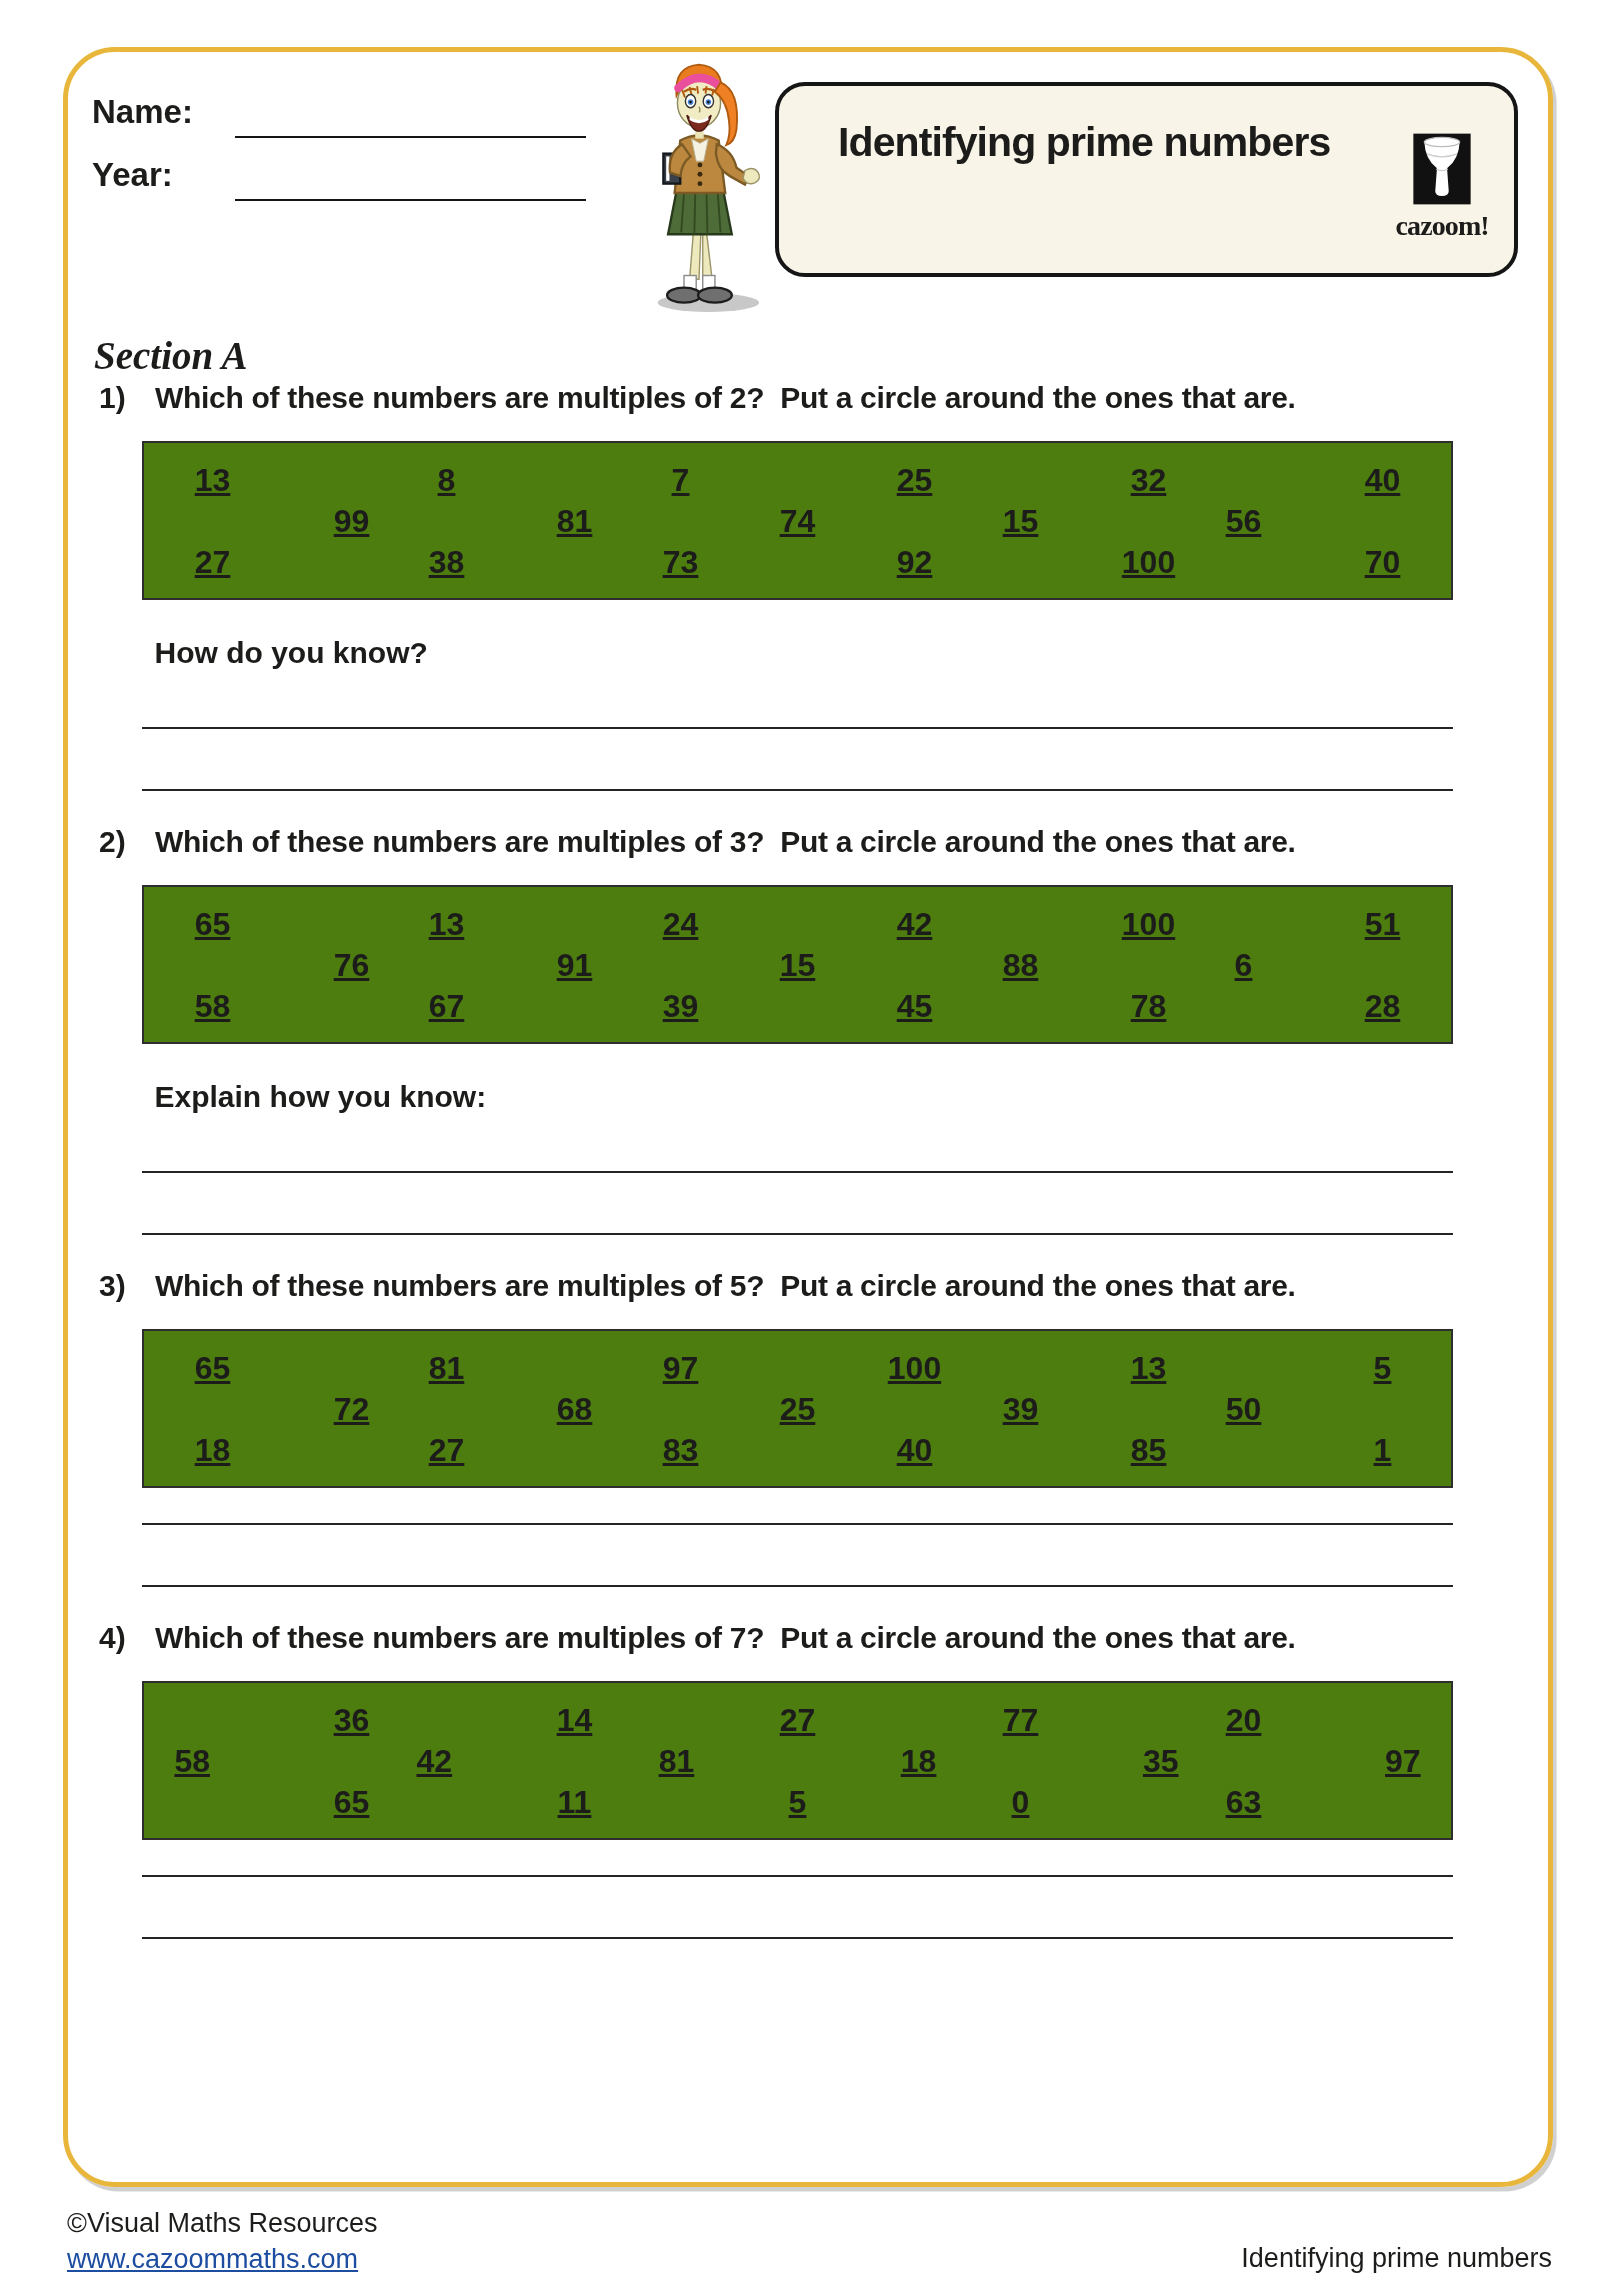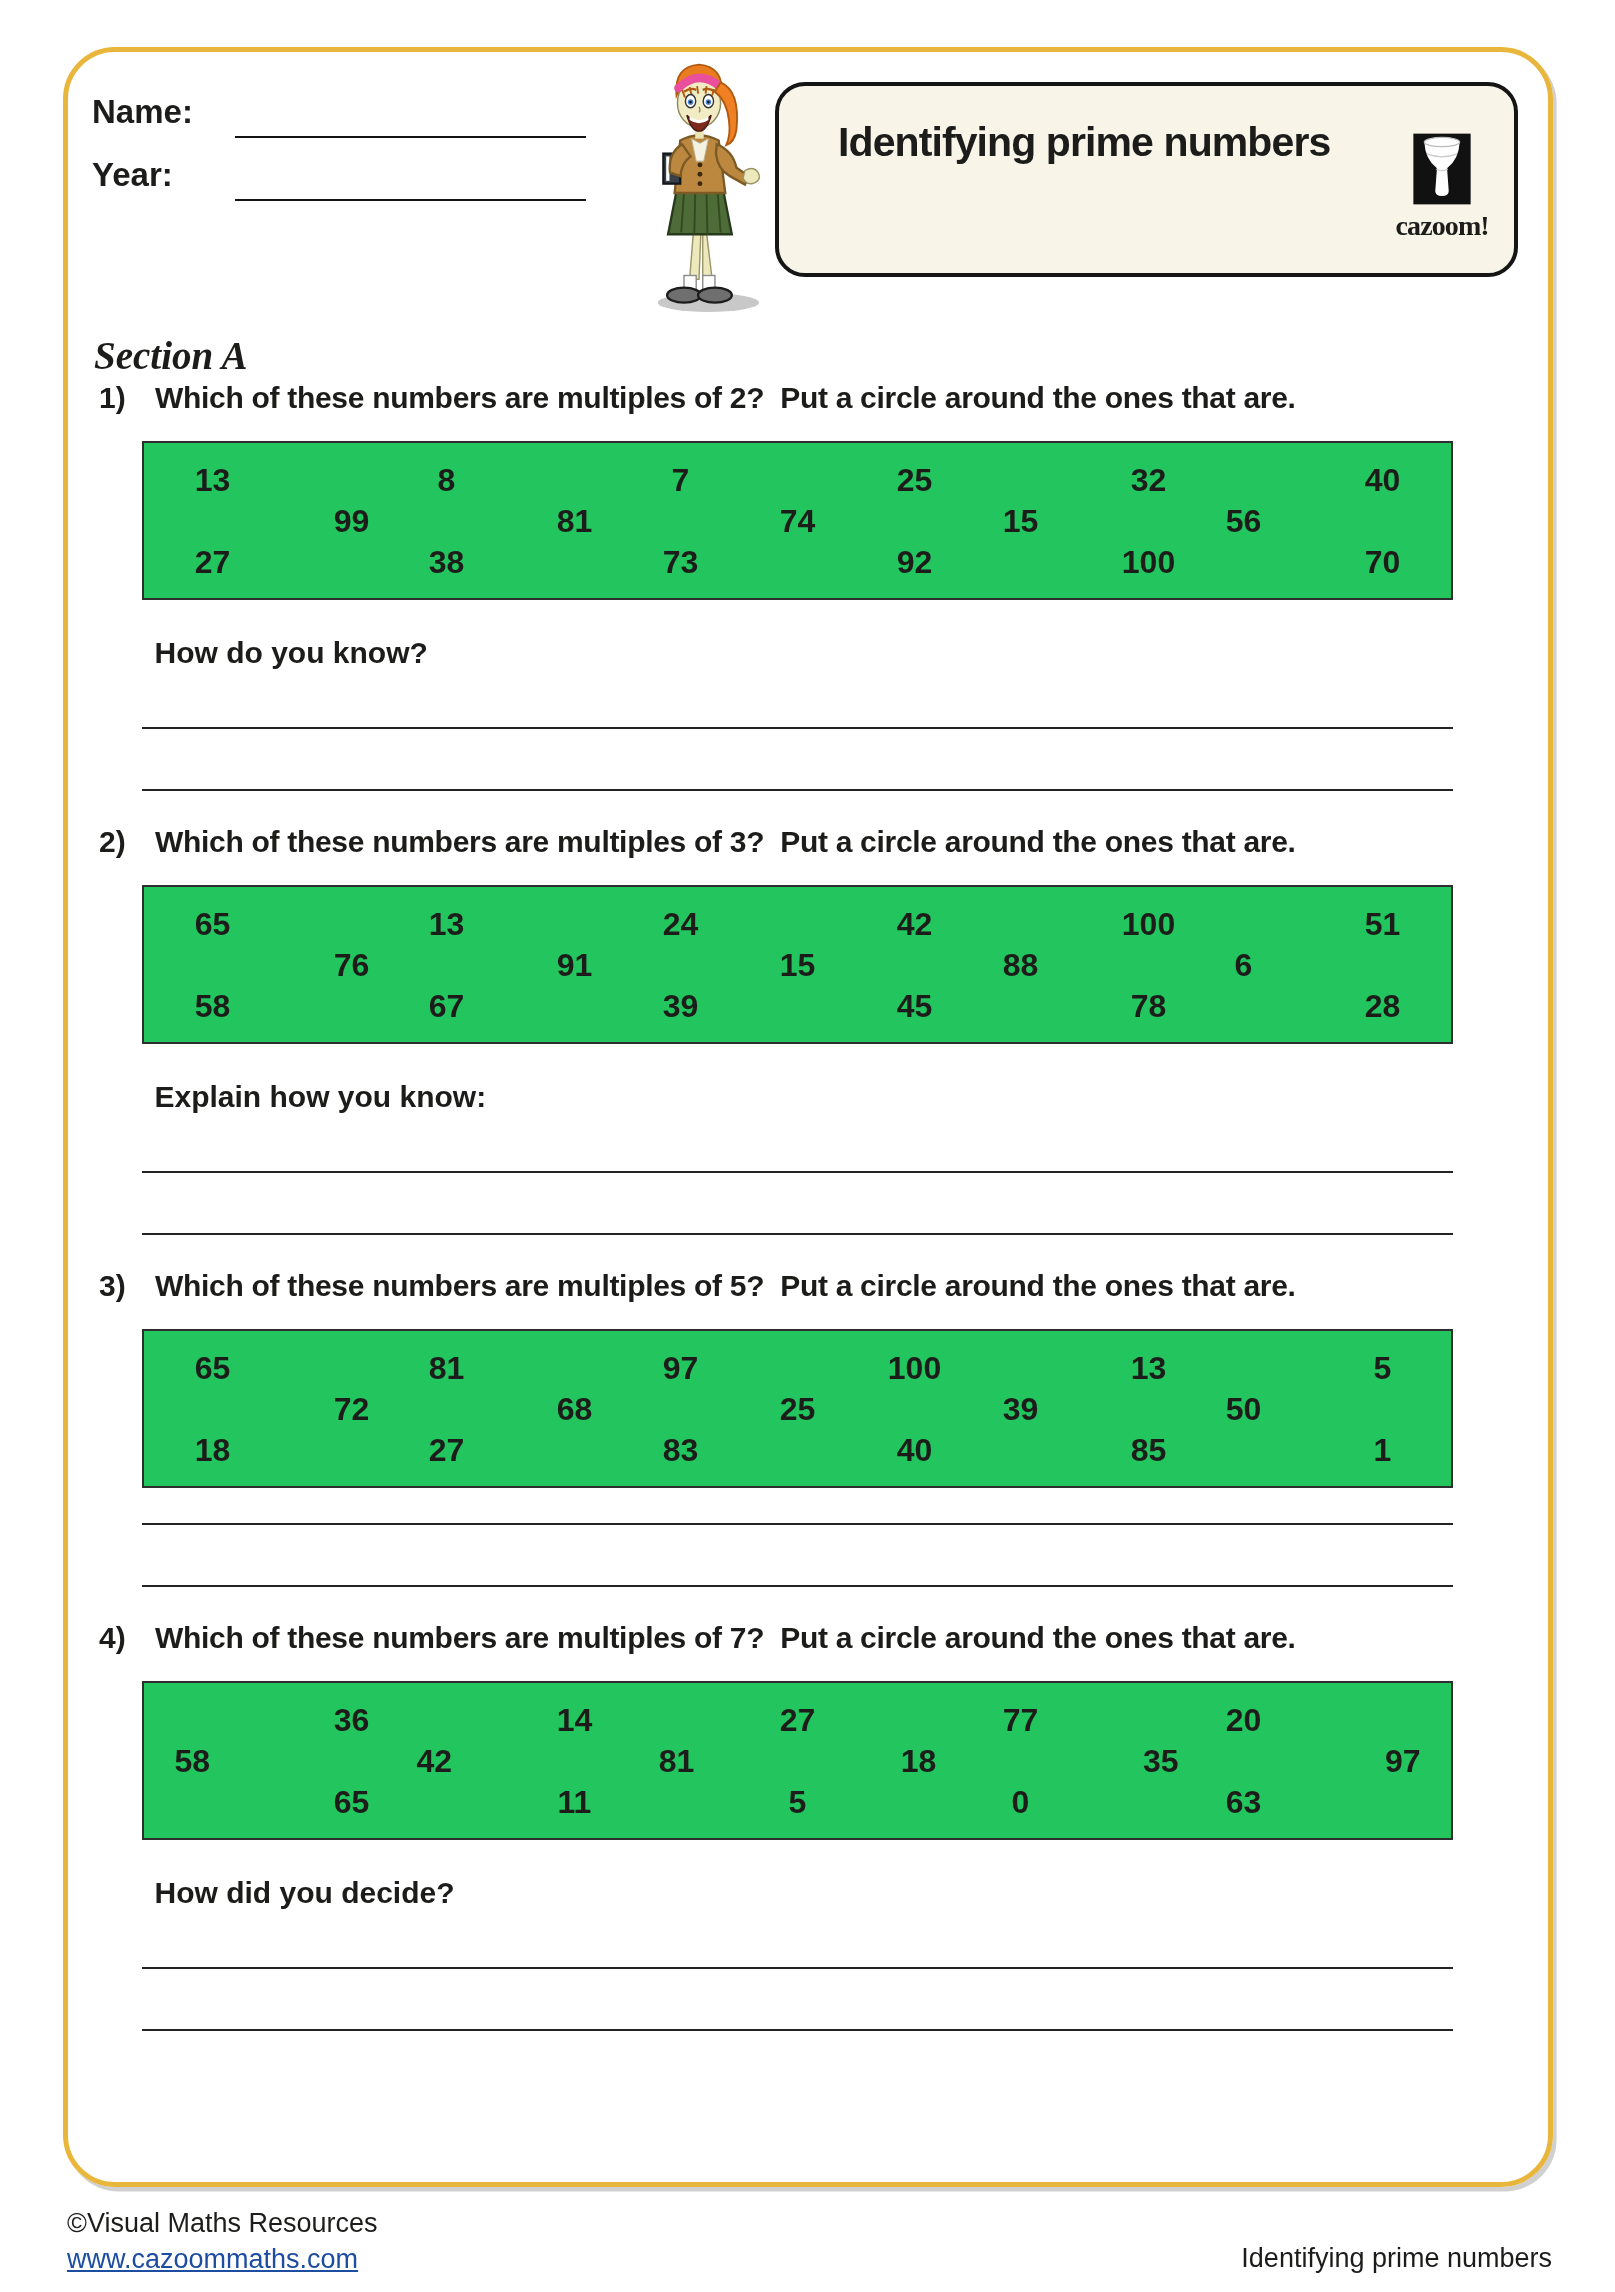--- a/index.html
+++ b/index.html
@@ -22,22 +22,22 @@
   .logo{position:absolute;right:14.3px;top:47px;width:115px;text-align:center;}
   .logo-text{font-family:"Liberation Serif",serif;font-weight:bold;font-size:28px;letter-spacing:-0.9px;margin-top:1.8px;}
   
   .section-heading{position:absolute;left:94px;top:333px;
                    font-family:"Liberation Serif",serif;font-style:italic;font-weight:bold;font-size:39px;}
   
   .content{position:absolute;left:142px;top:380px;width:1311px;}
   .q-head{display:flex;margin:0 0 25px -43px;font-size:30px;font-weight:bold;line-height:36px;}
   .q-num{width:56px;flex:0 0 56px;}
   .q-text{flex:1;white-space:pre-wrap;letter-spacing:-0.3px;}
-  .num-box{box-sizing:border-box;height:159px;margin:0 0 35px 0;background:#22c55e;
-           border:2.7px solid #2e2e2e;padding-top:17px;}
+  .num-box{box-sizing:border-box;height:159px;margin:0 0 35px 0;background:#4d7c0f;
+           border:2.7px solid #2e2e2e;padding-top:17px;text-decoration:underline;}
   .num-row{display:flex;justify-content:space-between;line-height:41px;
            font-size:32px;font-weight:bold;}
   .num-row.main{padding:0 40px;}
   .num-row.offset{padding:0 179px;}
   .num-row.wide{padding:0 19.7px;}
   .num-row span{min-width:57px;text-align:center;}
   .prompt{margin:0 0 56px 12.5px;font-size:30px;font-weight:bold;line-height:36px;}
   .answer-line{height:0;border-top:2.7px solid #242424;}
   .answer-line.first{margin-bottom:60px;}
   .answer-line.second{margin-bottom:33px;}
@@ -245,21 +245,20 @@
             <span>97</span>
           </div>
         <div class="num-row offset">
             <span>65</span>
             <span>11</span>
             <span>5</span>
             <span>0</span>
             <span>63</span>
           </div>
       </div>
-      <div class="prompt">How did you decide?</div>
       <div class="answer-line first"></div>
       <div class="answer-line second"></div>
     </div>
 
   </div>
 
   <div class="footer-left">
     <div>©Visual Maths Resources</div>
     <div><a href="#" class="footer-link">www.cazoommaths.com</a></div>
   </div>

